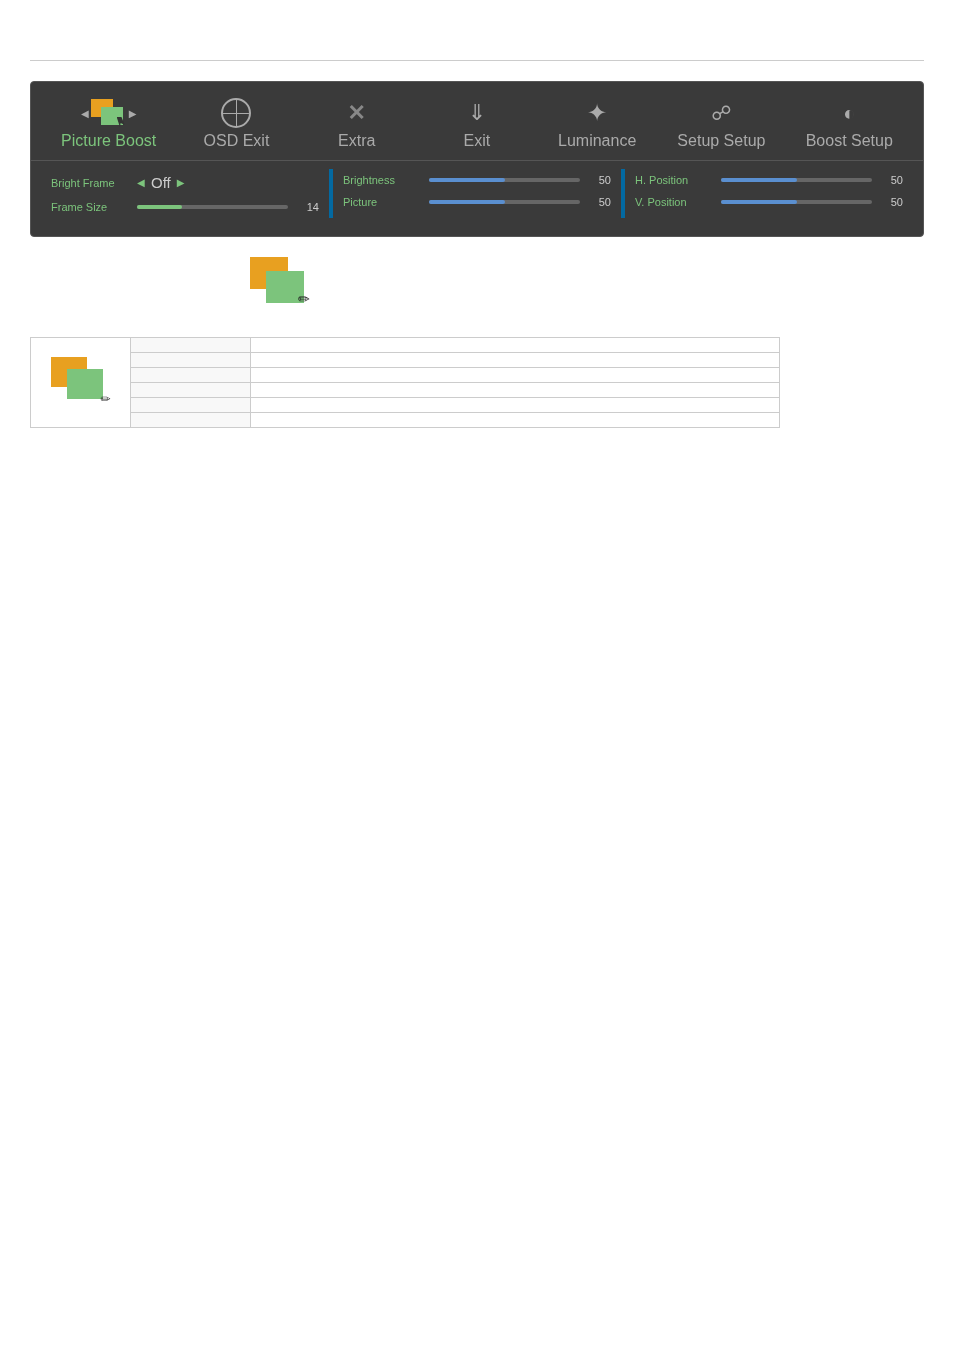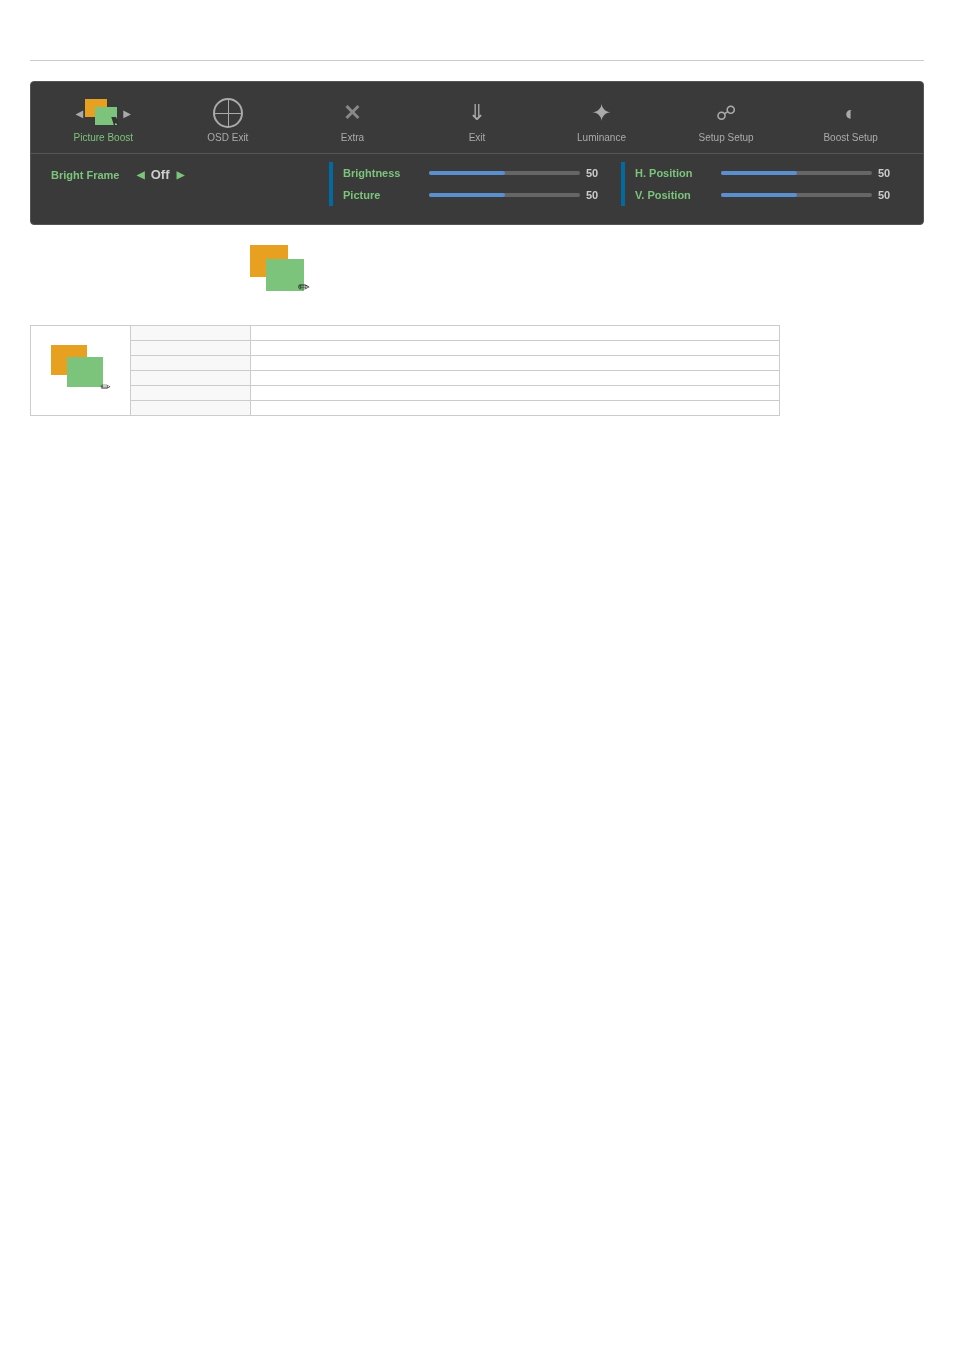--- a/index.html
+++ b/index.html
@@ -49,21 +49,21 @@
 
     .nav-icon {
       width: 36px;
       height: 30px;
       display: flex;
       align-items: center;
       justify-content: center;
     }
 
     .nav-label {
-      font-size: 10px;
+      font-size: 16px;
       color: #aaa;
       text-align: left;
     }
 
     .nav-label.active {
       color: #7cc47c;
     }
 
     
     .icon-picture-boost {
@@ -130,21 +130,20 @@
       font-size: 22px;
       color: #888;
       font-weight: bold;
     }
 
     
     .osd-content {
       display: flex;
       padding: 8px 10px;
       gap: 0;
-      font-weight: bold;
     }
 
     .osd-col {
       flex: 1;
       padding: 0 10px;
     }
 
     .osd-col + .osd-col {
       border-left: 4px solid #0369a1;
     }
@@ -159,20 +158,21 @@
     .osd-row-label {
       color: #7cc47c;
       font-size: 11px;
       min-width: 80px;
     }
 
     .osd-row-value {
       color: #ccc;
       font-size: 11px;
       min-width: 25px;
+      text-align: right;
     }
 
     .slider-track {
       flex: 1;
       height: 4px;
       background: #666;
       border-radius: 2px;
       position: relative;
       min-width: 60px;
     }
@@ -190,23 +190,23 @@
     }
 
     .nav-btn {
       color: #7cc47c;
       font-size: 10px;
       cursor: pointer;
     }
 
     .nav-val {
       color: #ccc;
-      font-size: 13px;
+      font-size: 15px;
       min-width: 20px;
-      text-align: left;
+      text-align: right;
     }
 
     
     .preview-section {
       margin: 20px 30px 10px 250px;
     }
 
     .preview-image {
       width: 60px;
       height: 50px;
@@ -372,20 +372,27 @@
 
     <div class="osd-col">
 
       <div class="osd-row">
         <span class="osd-row-label">Bright Frame</span>
         <span class="nav-btn">◀</span>
         <span class="nav-val">Off</span>
         <span class="nav-btn">▶</span>
       </div>
 
+      <div class="osd-row">
+        <span class="osd-row-label">Frame Size</span>
+        <div class="slider-track">
+          <div class="slider-fill-green" style="width:30%"></div>
+        </div>
+        <span class="osd-row-value">14</span>
+      </div>
     </div>
 
     <div class="osd-col">
 
       <div class="osd-row">
         <span class="osd-row-label">Brightness</span>
         <div class="slider-track">
           <div class="slider-fill" style="width:50%"></div>
         </div>
         <span class="osd-row-value">50</span>

